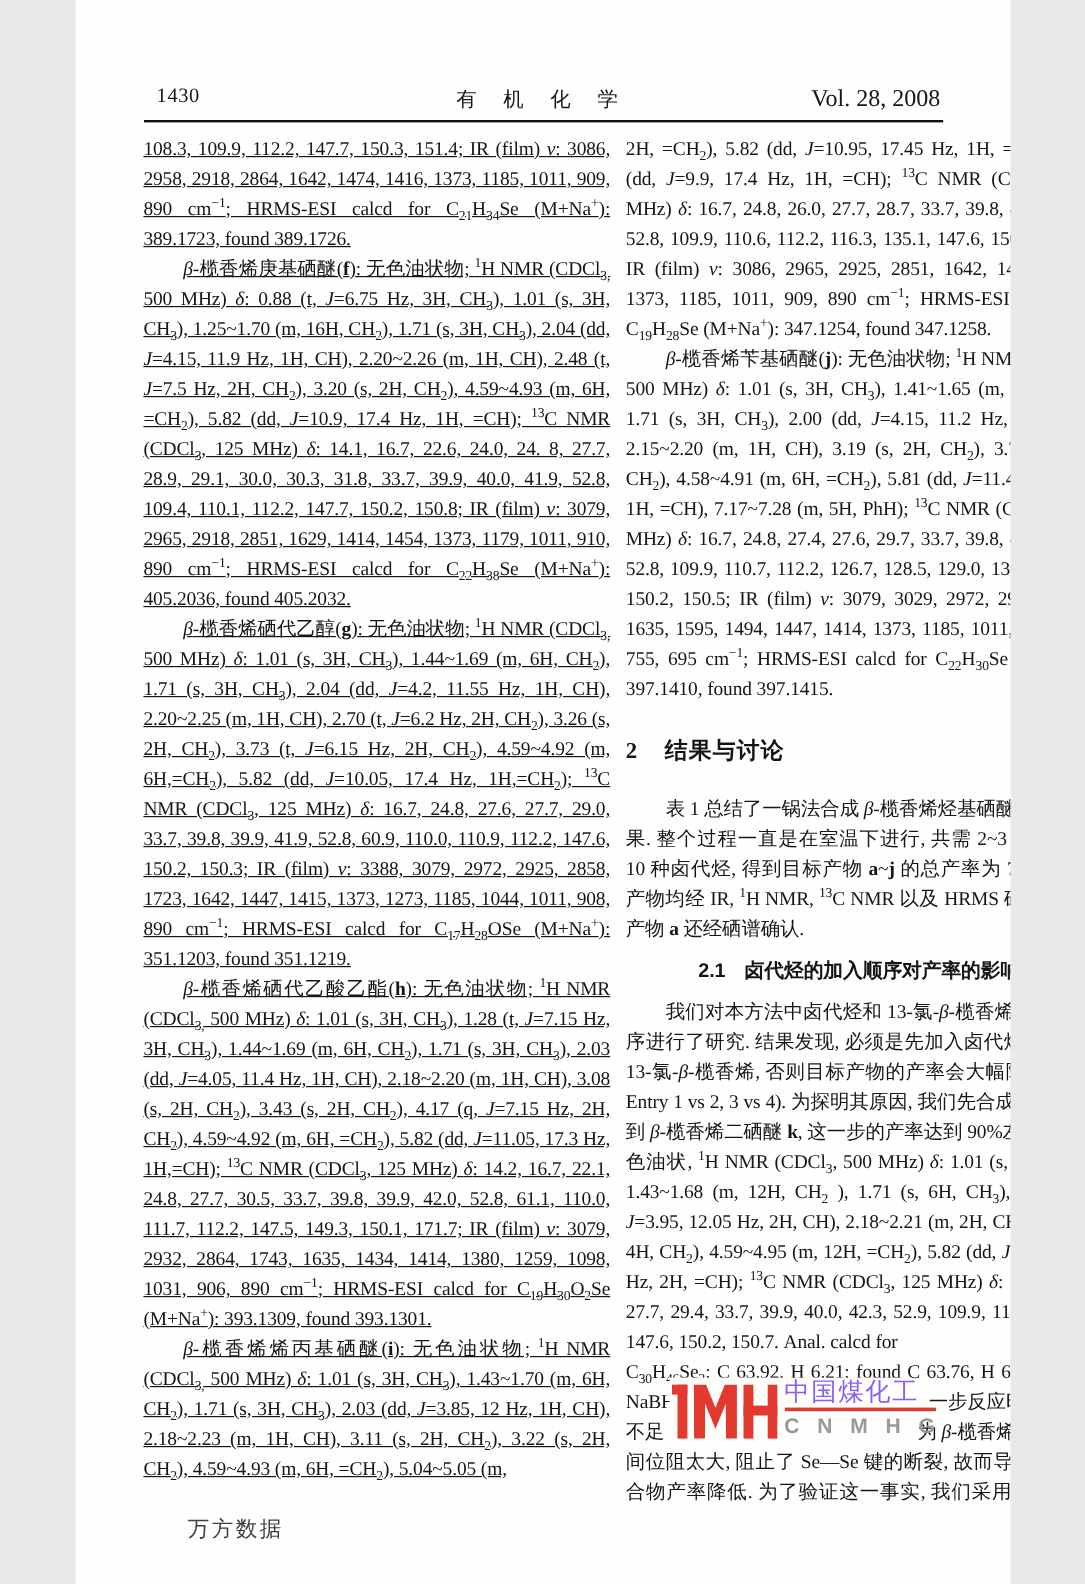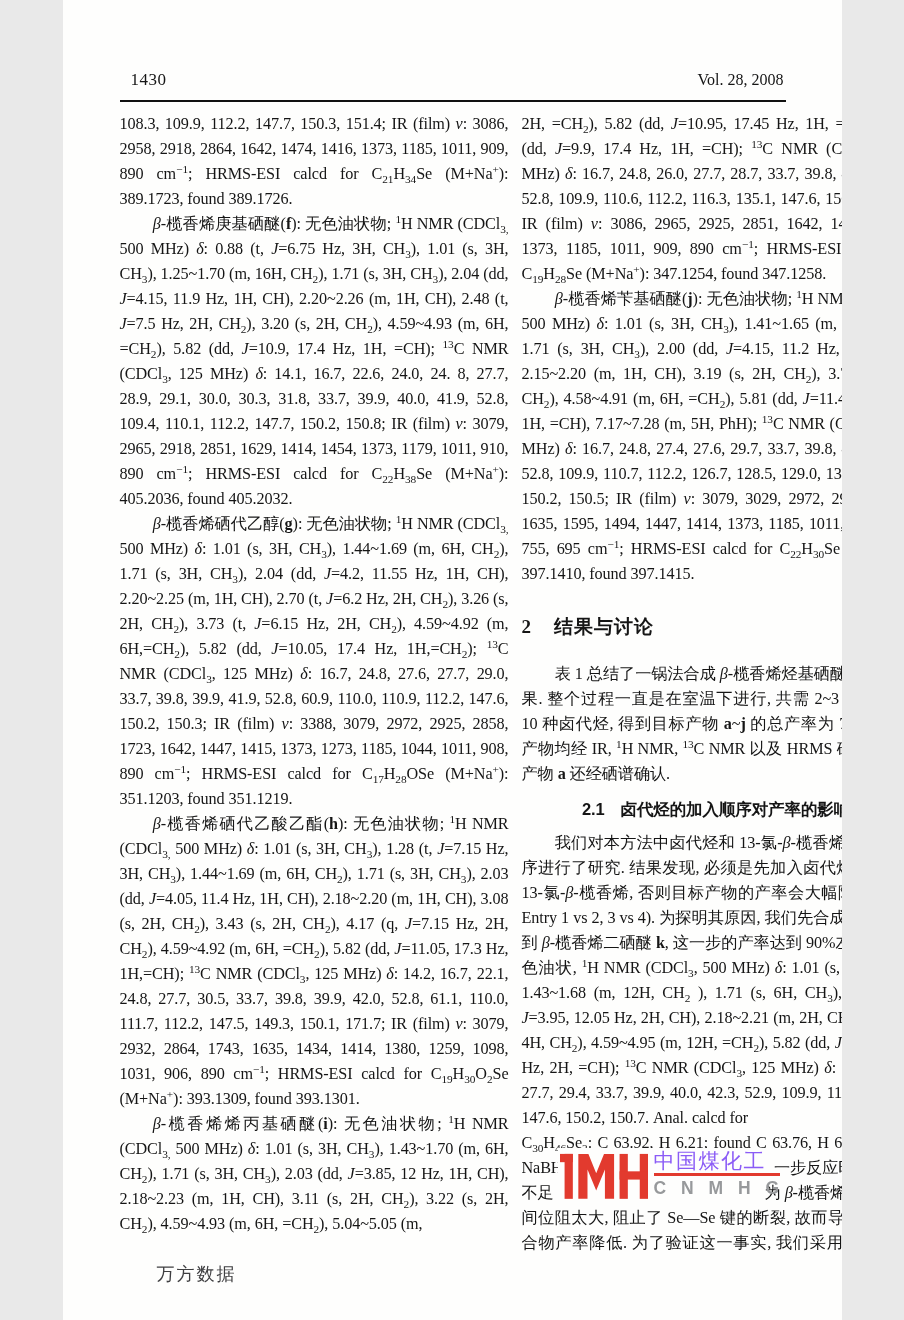--- a/index.html
+++ b/index.html
@@ -2,26 +2,26 @@
 <html><head>
 <meta charset="utf-8">
 <title>1430 有机化学 Vol. 28, 2008</title>
 <style>
   html,body{margin:0;padding:0;background:#e9e9e9;}
   .page{position:relative;width:779px;height:1320px;margin:0 auto;background:#fefefdff;
         font-family:"Liberation Serif",serif;color:#151515;overflow:hidden;}
   
   .hdr-pageno{position:absolute;left:68px;top:70px;font-size:17px;letter-spacing:.5px;}
   .hdr-title{position:absolute;left:0;right:0;top:71px;text-align:center;font-size:17px;letter-spacing:9px;font-weight:500;}
-  .hdr-vol{position:absolute;right:58px;top:71px;font-size:16px;}
+  .hdr-vol{position:absolute;right:58px;top:71px;font-size:20px;}
   .hdr-rule{position:absolute;left:57px;right:56px;top:100px;height:2px;background:#111;}
   
   .col{position:absolute;top:112px;width:389px;font-size:16.2px;line-height:25px;
        text-align:justify;letter-spacing:-0.1px;}
-  .col-left{left:57px;}
+  .col-left{left:57px;text-decoration:underline;}
   .col-right{left:459px;}
   .col p{margin:0;}
   .col p.ind{text-indent:2.05em;}
   sub,sup{font-size:70%;line-height:0;}
   i{font-style:italic;}
   h2.sec{font-family:Liberation Serif, serif;font-size:19px;font-weight:bold;
          margin:27px 0 23px 0;letter-spacing:1px;text-align:left;}
   h2.sec .secno{margin-right:22px;}
   h3.subsec{font-family:"Liberation Sans",sans-serif;font-size:16.5px;font-weight:bold;
             margin:10px 0 9px 0;text-align:center;}
@@ -44,20 +44,21 @@
   
   .footer-mark{position:absolute;left:94px;top:1262px;font-family:Liberation Mono, monospace;
                font-size:18px;color:#3e3e40;letter-spacing:2px;}
 </style>
 </head>
 <body>
 
 <div class="page">
 
   <div class="hdr-pageno">1430</div>
+  <div class="hdr-title">有 机 化 学</div>
   <div class="hdr-vol">Vol. 28, 2008</div>
   <div class="hdr-rule"></div>
 
   <div class="col col-left">
       <p>108.3, 109.9, 112.2, 147.7, 150.3, 151.4; IR (film) <i>v</i>: 3086, 2958, 2918, 2864, 1642, 1474, 1416, 1373, 1185, 1011, 909, 890 cm<sup>−1</sup>; HRMS-ESI calcd for C<sub>21</sub>H<sub>34</sub>Se (M+Na<sup>+</sup>): 389.1723, found 389.1726.</p>
       <p class="ind"><i>β</i>-榄香烯庚基硒醚(<b>f</b>): 无色油状物; <sup>1</sup>H NMR (CDCl<sub>3,</sub> 500 MHz) <i>δ</i>: 0.88 (t, <i>J</i>=6.75 Hz, 3H, CH<sub>3</sub>), 1.01 (s, 3H, CH<sub>3</sub>), 1.25~1.70 (m, 16H, CH<sub>2</sub>), 1.71 (s, 3H, CH<sub>3</sub>), 2.04 (dd, <i>J</i>=4.15, 11.9 Hz, 1H, CH), 2.20~2.26 (m, 1H, CH), 2.48 (t, <i>J</i>=7.5 Hz, 2H, CH<sub>2</sub>), 3.20 (s, 2H, CH<sub>2</sub>), 4.59~4.93 (m, 6H, =CH<sub>2</sub>), 5.82 (dd, <i>J</i>=10.9, 17.4 Hz, 1H, =CH); <sup>13</sup>C NMR (CDCl<sub>3</sub>, 125 MHz) <i>δ</i>: 14.1, 16.7, 22.6, 24.0, 24. 8, 27.7, 28.9, 29.1, 30.0, 30.3, 31.8, 33.7, 39.9, 40.0, 41.9, 52.8, 109.4, 110.1, 112.2, 147.7, 150.2, 150.8; IR (film) <i>v</i>: 3079, 2965, 2918, 2851, 1629, 1414, 1454, 1373, 1179, 1011, 910, 890 cm<sup>−1</sup>; HRMS-ESI calcd for C<sub>22</sub>H<sub>38</sub>Se (M+Na<sup>+</sup>): 405.2036, found 405.2032.</p>
       <p class="ind"><i>β</i>-榄香烯硒代乙醇(<b>g</b>): 无色油状物; <sup>1</sup>H NMR (CDCl<sub>3,</sub> 500 MHz) <i>δ</i>: 1.01 (s, 3H, CH<sub>3</sub>), 1.44~1.69 (m, 6H, CH<sub>2</sub>), 1.71 (s, 3H, CH<sub>3</sub>), 2.04 (dd, <i>J</i>=4.2, 11.55 Hz, 1H, CH), 2.20~2.25 (m, 1H, CH), 2.70 (t, <i>J</i>=6.2 Hz, 2H, CH<sub>2</sub>), 3.26 (s, 2H, CH<sub>2</sub>), 3.73 (t, <i>J</i>=6.15 Hz, 2H, CH<sub>2</sub>), 4.59~4.92 (m, 6H,=CH<sub>2</sub>), 5.82 (dd, <i>J</i>=10.05, 17.4 Hz, 1H,=CH<sub>2</sub>); <sup>13</sup>C NMR (CDCl<sub>3</sub>, 125 MHz) <i>δ</i>: 16.7, 24.8, 27.6, 27.7, 29.0, 33.7, 39.8, 39.9, 41.9, 52.8, 60.9, 110.0, 110.9, 112.2, 147.6, 150.2, 150.3; IR (film) <i>v</i>: 3388, 3079, 2972, 2925, 2858, 1723, 1642, 1447, 1415, 1373, 1273, 1185, 1044, 1011, 908, 890 cm<sup>−1</sup>; HRMS-ESI calcd for C<sub>17</sub>H<sub>28</sub>OSe (M+Na<sup>+</sup>): 351.1203, found 351.1219.</p>
       <p class="ind"><i>β</i>-榄香烯硒代乙酸乙酯(<b>h</b>): 无色油状物; <sup>1</sup>H NMR (CDCl<sub>3,</sub> 500 MHz) <i>δ</i>: 1.01 (s, 3H, CH<sub>3</sub>), 1.28 (t, <i>J</i>=7.15 Hz, 3H, CH<sub>3</sub>), 1.44~1.69 (m, 6H, CH<sub>2</sub>), 1.71 (s, 3H, CH<sub>3</sub>), 2.03 (dd, <i>J</i>=4.05, 11.4 Hz, 1H, CH), 2.18~2.20 (m, 1H, CH), 3.08 (s, 2H, CH<sub>2</sub>), 3.43 (s, 2H, CH<sub>2</sub>), 4.17 (q, <i>J</i>=7.15 Hz, 2H, CH<sub>2</sub>), 4.59~4.92 (m, 6H, =CH<sub>2</sub>), 5.82 (dd, <i>J</i>=11.05, 17.3 Hz, 1H,=CH); <sup>13</sup>C NMR (CDCl<sub>3</sub>, 125 MHz) <i>δ</i>: 14.2, 16.7, 22.1, 24.8, 27.7, 30.5, 33.7, 39.8, 39.9, 42.0, 52.8, 61.1, 110.0, 111.7, 112.2, 147.5, 149.3, 150.1, 171.7; IR (film) <i>v</i>: 3079, 2932, 2864, 1743, 1635, 1434, 1414, 1380, 1259, 1098, 1031, 906, 890 cm<sup>−1</sup>; HRMS-ESI calcd for C<sub>19</sub>H<sub>30</sub>O<sub>2</sub>Se (M+Na<sup>+</sup>): 393.1309, found 393.1301.</p>
       <p class="ind"><i>β</i>-榄香烯烯丙基硒醚(<b>i</b>): 无色油状物; <sup>1</sup>H NMR (CDCl<sub>3,</sub> 500 MHz) <i>δ</i>: 1.01 (s, 3H, CH<sub>3</sub>), 1.43~1.70 (m, 6H, CH<sub>2</sub>), 1.71 (s, 3H, CH<sub>3</sub>), 2.03 (dd, <i>J</i>=3.85, 12 Hz, 1H, CH), 2.18~2.23 (m, 1H, CH), 3.11 (s, 2H, CH<sub>2</sub>), 3.22 (s, 2H, CH<sub>2</sub>), 4.59~4.93 (m, 6H, =CH<sub>2</sub>), 5.04~5.05 (m,</p>
     </div>

